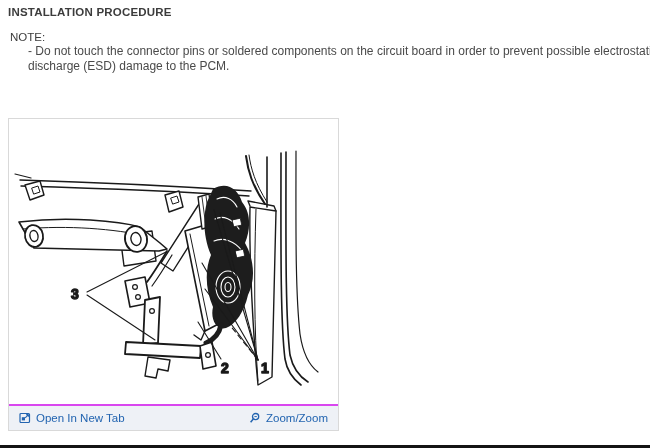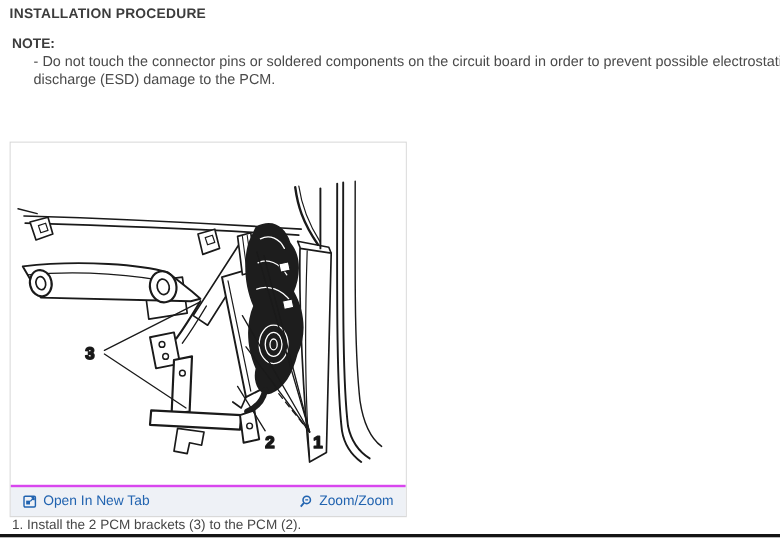--- a/index.html
+++ b/index.html
@@ -2,21 +2,21 @@
 <html><head>
 <meta charset="utf-8">
 <style>
   * { margin:0; padding:0; box-sizing:border-box; }
   html,body { width:650px; height:448px; background:#ffffff; overflow:hidden;
     font-family:"Liberation Sans", sans-serif; }
   #stage { position:relative; width:650px; height:440px; background:#fff; }
 
   .doc-title { position:absolute; left:8px; top:6px; font-size:11.5px; font-weight:bold;
     color:#3c3c3c; letter-spacing:.2px; }
-  .note-label { position:absolute; left:10px; top:31px; font-size:11.5px; font-weight:bold; color:#3c3c3c; }
+  .note-label { position:absolute; left:10px; top:31px; font-size:11.5px; font-weight:normal; color:#3c3c3c; }
   .note-text { position:absolute; left:8px; width:636px; font-size:12px; line-height:15px; color:#4a4a4a;margin-left:20px; }
   .note-1 { top:44px; }
   .note-2 { top:72px; }
 
   .figure-box { position:absolute; left:8px; top:118px; width:331px; height:313px;
     border:1px solid #d9d9d9; background:#fff; display:flex; flex-direction:column; }
   .diagram-wrap { flex:1 1 auto; background:#fff; overflow:hidden; }
   .figure-toolbar { flex:0 0 26px; background:#eef1f6; border-top:2px solid #d946ef;
     display:flex; align-items:center; justify-content:space-between; padding:0 10px; }
   .tool-link { display:flex; align-items:center; gap:5px; color:#2264b0; font-size:11.5px;
@@ -147,15 +147,14 @@
         <svg width="12" height="12" viewBox="0 0 12 12">
           <circle cx="6.6" cy="4.6" r="3.1" fill="none" stroke="#2264b0" stroke-width="1.3"></circle>
           <line x1="4.3" y1="7.1" x2="1.6" y2="10.2" stroke="#2264b0" stroke-width="1.5"></line>
           <line x1="5.4" y1="4.6" x2="7.8" y2="4.6" stroke="#2264b0" stroke-width="1"></line>
         </svg>
         <span>Zoom/Zoom</span>
       </a>
     </div>
   </div>
 
-  <div class="step-caption">1. Install the 2 PCM brackets (3) to the PCM (2).</div>
   <div class="bottom-bar"></div>
 </div>
 
 </body></html>

